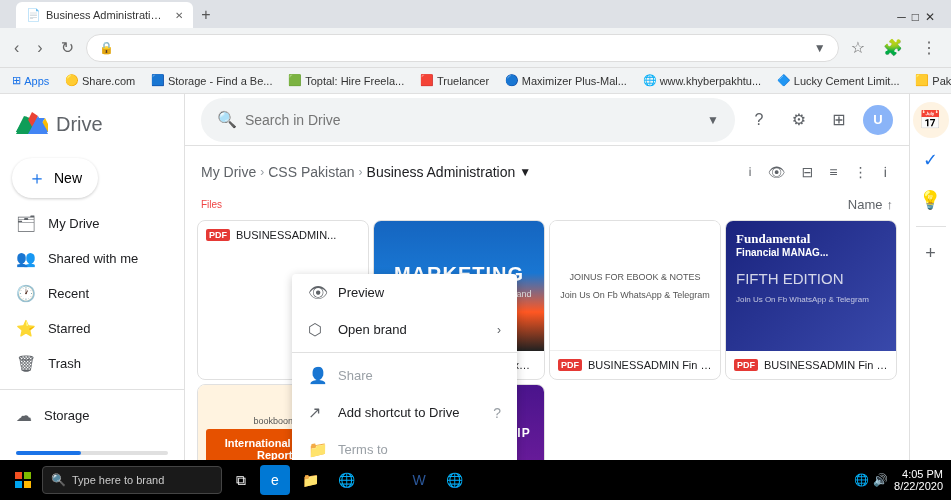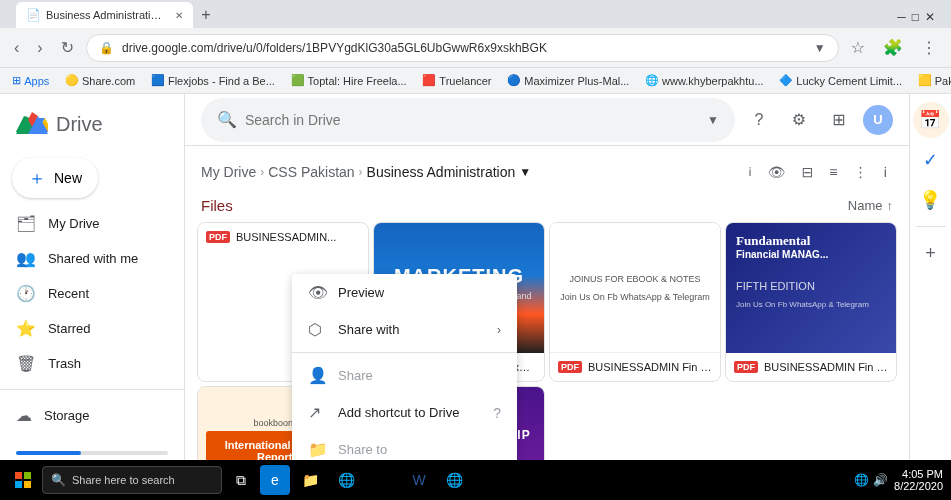--- a/index.html
+++ b/index.html
@@ -44,21 +44,21 @@
 
     
     .breadcrumb { display: flex; align-items: center; padding: 12px 16px 8px; gap: 4px; font-size: 14px; color: #5f6368; }
     .breadcrumb-item { cursor: pointer; color: #5f6368; }
     .breadcrumb-sep { color: #9aa0a6; font-size: 12px; }
     .breadcrumb-current { color: #202124; font-weight: 500; display: flex; align-items: center; gap: 4px; }
 
     
     .file-area { flex: 1; overflow-y: auto; padding: 0 8px; }
     .files-header { display: flex; align-items: center; justify-content: space-between; padding: 4px 8px 8px; }
-    .files-label { font-size: 15px; color: #7f1d1d; }
+    .files-label { font-size: 10px; color: #ef4444; }
     .files-sort { display: flex; align-items: center; gap: 4px; font-size: 13px; color: #5f6368; cursor: pointer; }
     .file-grid { display: grid; grid-template-columns: repeat(4, 1fr); gap: 4px; padding: 0 4px; }
     .file-card { border: 1px solid #e0e0e0; border-radius: 8px; overflow: hidden; cursor: pointer; position: relative; }
     .file-thumb { height: 130px; background: #f1f3f4; overflow: hidden; position: relative; }
     .file-info { display: flex; align-items: center; gap: 6px; padding: 8px; }
     .pdf-icon { background: #e53935; color: #fff; font-size: 9px; font-weight: bold; padding: 1px 3px; border-radius: 2px; }
     .file-name { font-size: 11px; color: #202124; overflow: hidden; text-overflow: ellipsis; white-space: nowrap; flex: 1; }
 
     
     .context-menu { position: absolute; left: 292px; top: 180px; width: 225px; background: #fff; border-radius: 4px; box-shadow: 0 2px 10px rgba(0,0,0,0.2); z-index: 100; }
@@ -107,32 +107,31 @@
     <span style="font-size:12px; color:#333; cursor:pointer;">✕</span>
   </div>
 </div>
 
 <div class="browser-controls">
   <button class="nav-btn">‹</button>
   <button class="nav-btn">›</button>
   <button class="nav-btn">↻</button>
   <div class="address-bar" style="flex:1;">
     <span style="font-size:12px; color:#5f6368;">🔒</span>
-    <span class="address-text">drive.google.com/drive/u/0/folders/1BPVYgdKlG30a5GL6UbGwwR6x9xskhBGK</span>
     <span style="margin-left:auto; font-size:12px; color:#5f6368;">▼</span>
   </div>
   <button class="nav-btn">☆</button>
   <button class="nav-btn">🧩</button>
   <button class="nav-btn">⋮</button>
 </div>
 
 <div class="bookmarks-bar">
   <span class="bookmark-item" style="color:#1a73e8;">⊞ <span>Apps</span></span>
   <span class="bookmark-item">🟡 <span>Share.com</span></span>
-  <span class="bookmark-item">🟦 <span>Flexjobs - Find a Be...</span></span>
+  <span class="bookmark-item">🟦 <span>Storage - Find a Be...</span></span>
   <span class="bookmark-item">🟩 <span>Toptal: Hire Freela...</span></span>
   <span class="bookmark-item">🟥 <span>Truelancer</span></span>
   <span class="bookmark-item">🔵 <span>Maximizer Plus-Mal...</span></span>
   <span class="bookmark-item">🌐 <span>www.khyberpakhtu...</span></span>
   <span class="bookmark-item">🔷 <span>Lucky Cement Limit...</span></span>
   <span class="bookmark-item">🟨 <span>Pakistan | Economic...</span></span>
 </div>
 
 <div class="app-body" style="position:relative;">
 
@@ -269,21 +268,21 @@
           <div class="file-info">
             <span class="pdf-icon">PDF</span>
             <span class="file-name">BUSINESSADMIN Fin bus...</span>
           </div>
         </div>
 
         <div class="file-card">
           <div class="file-thumb" style="background:linear-gradient(135deg,#1a237e,#3949ab); display:flex; flex-direction:column; justify-content:flex-start; padding:10px; color:#fff;">
             <div style="font-size:13px; font-weight:900;font-family:Liberation Serif, serif;">Fundamental</div>
             <div style="font-size:10px; font-weight:bold;">Financial MANAG...</div>
-            <div style="font-size:11px; margin-top:20px; opacity:0.8;">FIFTH EDITION</div>
+            <div style="font-size:15px; margin-top:12px; opacity:0.8;">FIFTH EDITION</div>
             <div style="font-size:8px; margin-top:8px; opacity:0.7;">Join Us On Fb WhatsApp &amp; Telegram</div>
           </div>
           <div class="file-info">
             <span class="pdf-icon">PDF</span>
             <span class="file-name">BUSINESSADMIN Fin Ma...</span>
           </div>
         </div>
 
         <div class="file-card">
           <div class="file-thumb" style="background:#fff3e0; display:flex; flex-direction:column; align-items:center; justify-content:center; padding:8px; text-align:center;">
@@ -319,36 +318,36 @@
     <div class="right-panel-btn">+</div>
   </div>
 
   <div class="context-menu">
     <div class="context-menu-item">
       <span class="context-menu-icon">👁</span>
       <span>Preview</span>
     </div>
     <div class="context-menu-item">
       <span class="context-menu-icon">⬡</span>
-      <span>Share with</span>
+      <span>Open brand</span>
       <span class="context-menu-arrow">›</span>
     </div>
     <div class="context-menu-divider"></div>
     <div class="context-menu-item disabled">
       <span class="context-menu-icon">👤</span>
       <span>Share</span>
     </div>
     <div class="context-menu-item">
       <span class="context-menu-icon">↗</span>
       <span>Add shortcut to Drive</span>
       <span style="margin-left:auto; font-size:14px; color:#9aa0a6;">?</span>
     </div>
     <div class="context-menu-item disabled">
       <span class="context-menu-icon">📁</span>
-      <span>Share to</span>
+      <span>Terms to</span>
     </div>
     <div class="context-menu-item">
       <span class="context-menu-icon">⭐</span>
       <span>Add to Starred</span>
     </div>
 
   </div>
 </div>
 
 <div class="taskbar">
@@ -356,21 +355,21 @@
     <div class="taskbar-icon" style="background:none;">
       <svg width="16" height="16" viewBox="0 0 16 16">
           <rect x="0" y="0" width="7" height="7" fill="#f25022"></rect>
           <rect x="9" y="0" width="7" height="7" fill="#7fba00"></rect>
           <rect x="0" y="9" width="7" height="7" fill="#00a4ef"></rect>
           <rect x="9" y="9" width="7" height="7" fill="#ffb900"></rect>
         </svg>
     </div>
     <div class="taskbar-search">
       <span style="font-size:12px; color:#ccc;">🔍</span>
-      <span class="taskbar-search-text">Share here to search</span>
+      <span class="taskbar-search-text">Type here to brand</span>
     </div>
     <div class="taskbar-icon">
       <span style="font-size:14px; color:#fff;">⧉</span>
     </div>
     <div class="taskbar-icons">
       <div class="taskbar-icon" style="background:#0078d4; border-radius:4px;">
           <span style="font-size:14px; color:#fff;">e</span>
         </div>
       <div class="taskbar-icon">
           <span style="font-size:14px;">📁</span>

